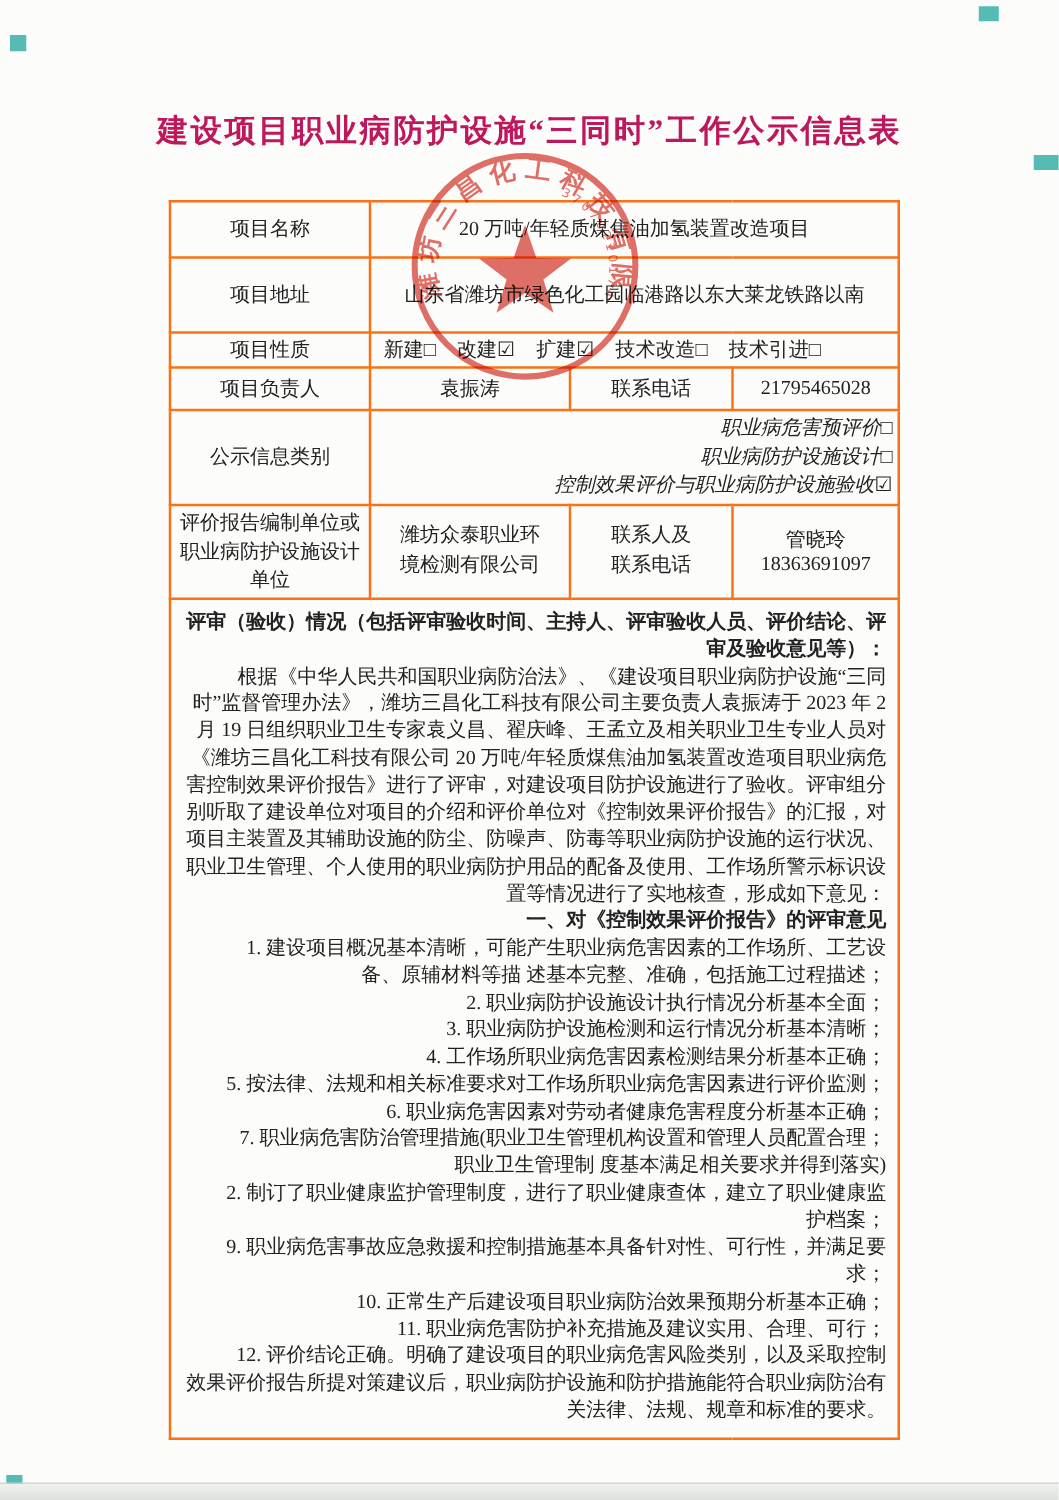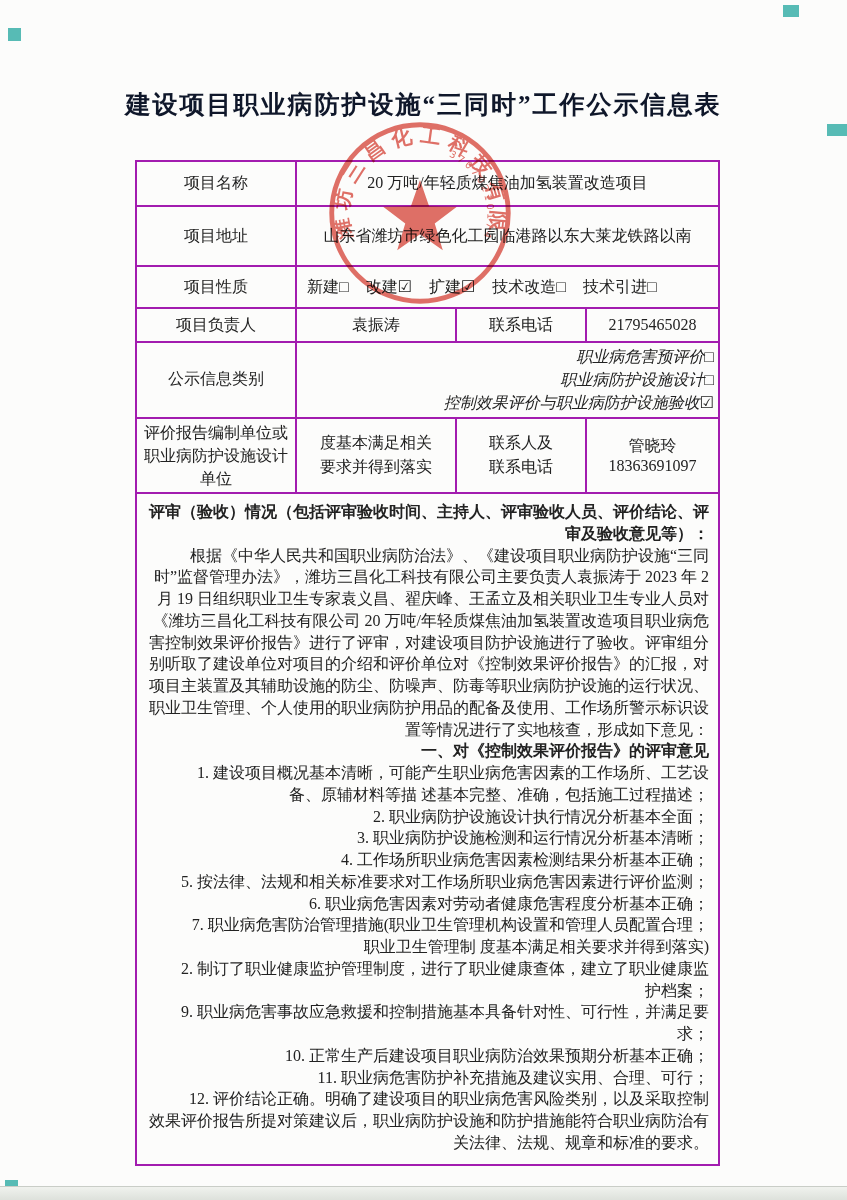--- a/index.html
+++ b/index.html
@@ -19,34 +19,34 @@
   }
   .doc-title {
     position: absolute;
     top: 88px;
     left: 0;
     width: 100%;
     text-align: center;
     font-size: 25px;
     font-weight: bold;
     letter-spacing: 2px;
-    color: #0f172a;
+    color: #be185d;
   }
   table.info-table {
     position: absolute;
     left: 135px;
     top: 160px;
     width: 583px;
     border-collapse: collapse;
     table-layout: fixed;
     font-size: 16px;
     color: #222;
   }
   .info-table td {
-    border: 2px solid #a21caf;
+    border: 2px solid #f97316;
     padding: 2px 4px;
     vertical-align: middle;
   }
   td.label-cell { text-align: center; }
   td.value-center { text-align: center; }
   .nature-cell {
     display: flex;
     justify-content: flex-start;
     align-items: center;
     gap: 17px;
@@ -106,21 +106,21 @@
     </colgroup>
     <tbody>
         <tr style="height:45px">
       <td class="label-cell">项目名称</td>
       <td colspan="3" class="value-center">20 万吨/年轻质煤焦油加氢装置改造项目</td>
     </tr>
     <tr style="height:60px">
       <td class="label-cell">项目地址</td>
       <td colspan="3" class="value-center">山东省潍坊市绿色化工园临港路以东大莱龙铁路以南</td>
     </tr>
-    <tr style="height:42px">
+    <tr style="height:28px">
       <td class="label-cell">项目性质</td>
       <td colspan="3">
         <div class="nature-cell">
           <span>新建□</span>
           <span>改建☑</span>
           <span>扩建☑</span>
           <span>技术改造□</span>
           <span>技术引进□</span>
         </div>
       </td>
@@ -137,21 +137,21 @@
         <div class="pub-lines">
           <div>职业病危害预评价□</div>
           <div>职业病防护设施设计□</div>
           <div>控制效果评价与职业病防护设施验收☑</div>
         </div>
       </td>
     </tr>
     <tr style="height:66px">
       <td class="label-cell" style="line-height:1.45">评价报告编制单位或职业病防护设施设计单位</td>
       <td class="value-center">
-        <span class="unit-name">度基本满足相关要求并得到落实</span>
+        <span class="unit-name">潍坊众泰职业环境检测有限公司</span>
       </td>
       <td class="label-cell">
         <span class="contact-label">联系人及联系电话</span>
       </td>
       <td class="value-center">管晓玲 18363691097</td>
     </tr>
     <tr>
       <td colspan="4" class="review-cell">
         <p class="review-heading">评审（验收）情况（包括评审验收时间、主持人、评审验收人员、评价结论、评审及验收意见等）：</p>
         <p class="indent">根据《中华人民共和国职业病防治法》、《建设项目职业病防护设施“三同时”监督管理办法》，潍坊三昌化工科技有限公司主要负责人袁振涛于 2023 年 2 月 19 日组织职业卫生专家袁义昌、翟庆峰、王孟立及相关职业卫生专业人员对《潍坊三昌化工科技有限公司 20 万吨/年轻质煤焦油加氢装置改造项目职业病危害控制效果评价报告》进行了评审，对建设项目防护设施进行了验收。评审组分别听取了建设单位对项目的介绍和评价单位对《控制效果评价报告》的汇报，对项目主装置及其辅助设施的防尘、防噪声、防毒等职业病防护设施的运行状况、职业卫生管理、个人使用的职业病防护用品的配备及使用、工作场所警示标识设置等情况进行了实地核查，形成如下意见：</p>

